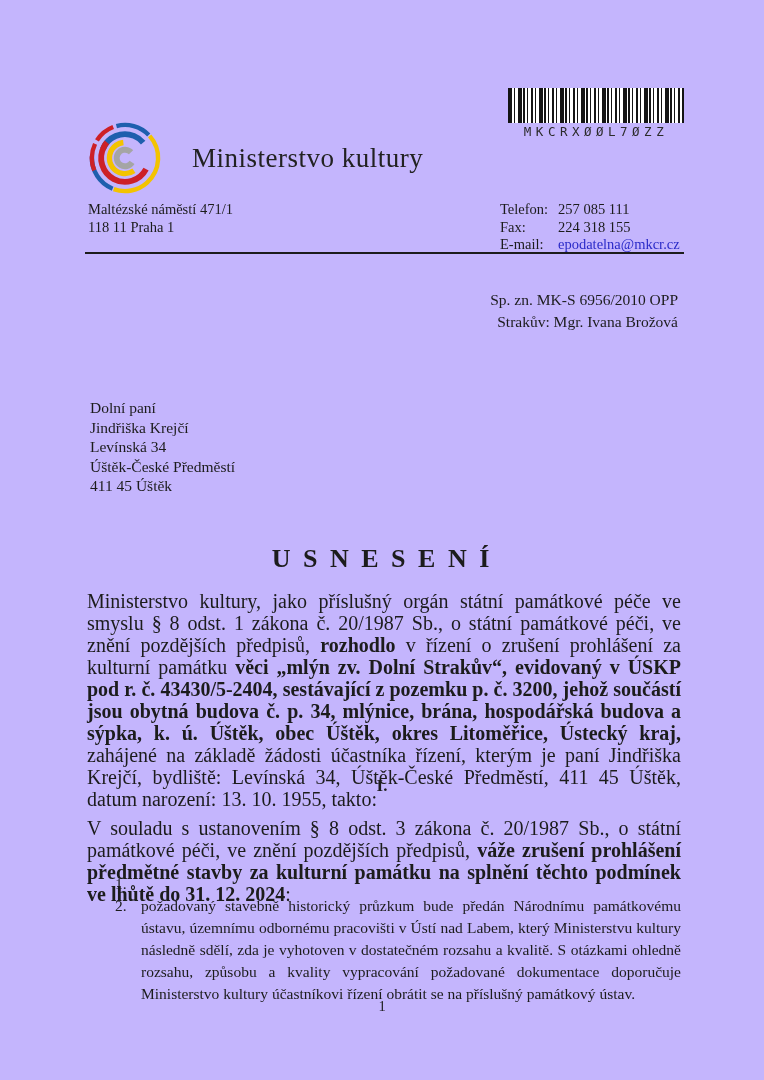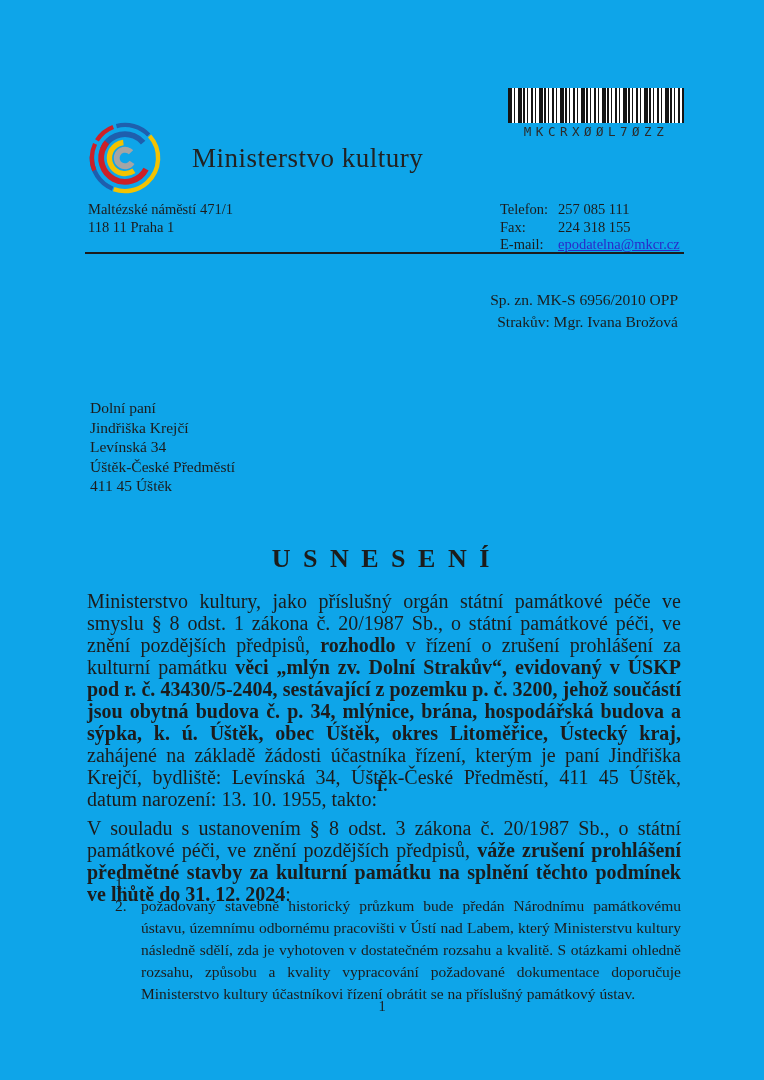--- a/index.html
+++ b/index.html
@@ -2,21 +2,21 @@
 <html lang="cs"><head>
 <meta charset="utf-8">
 <style>
   * { margin: 0; padding: 0; box-sizing: border-box; }
   html, body { background: #e9e9e9; }
   .page {
     position: relative;
     width: 764px;
     height: 1080px;
     margin: 0 auto;
-    background: #0ea5e9;
+    background: #c4b5fd;
     font-family: "Liberation Serif", serif;
     color: #1c1c1c;
     overflow: hidden;
   }
 
   
   .barcode-block {
     position: absolute;
     top: 88px;
     right: 80px;
@@ -70,21 +70,20 @@
     position: absolute;
     left: 500px;
     top: 201px;
     font-size: 14.5px;
     line-height: 17.5px;
   }
   .contact-row { display: flex; }
   .contact-label { width: 58px; }
   .email-link {
     color: #2a2ac8;
-    text-decoration: underline;
     cursor: pointer;
   }
   .header-rule {
     position: absolute;
     left: 85px;
     right: 80px;
     top: 252px;
     height: 2px;
     background: #1c1c1c;
   }

